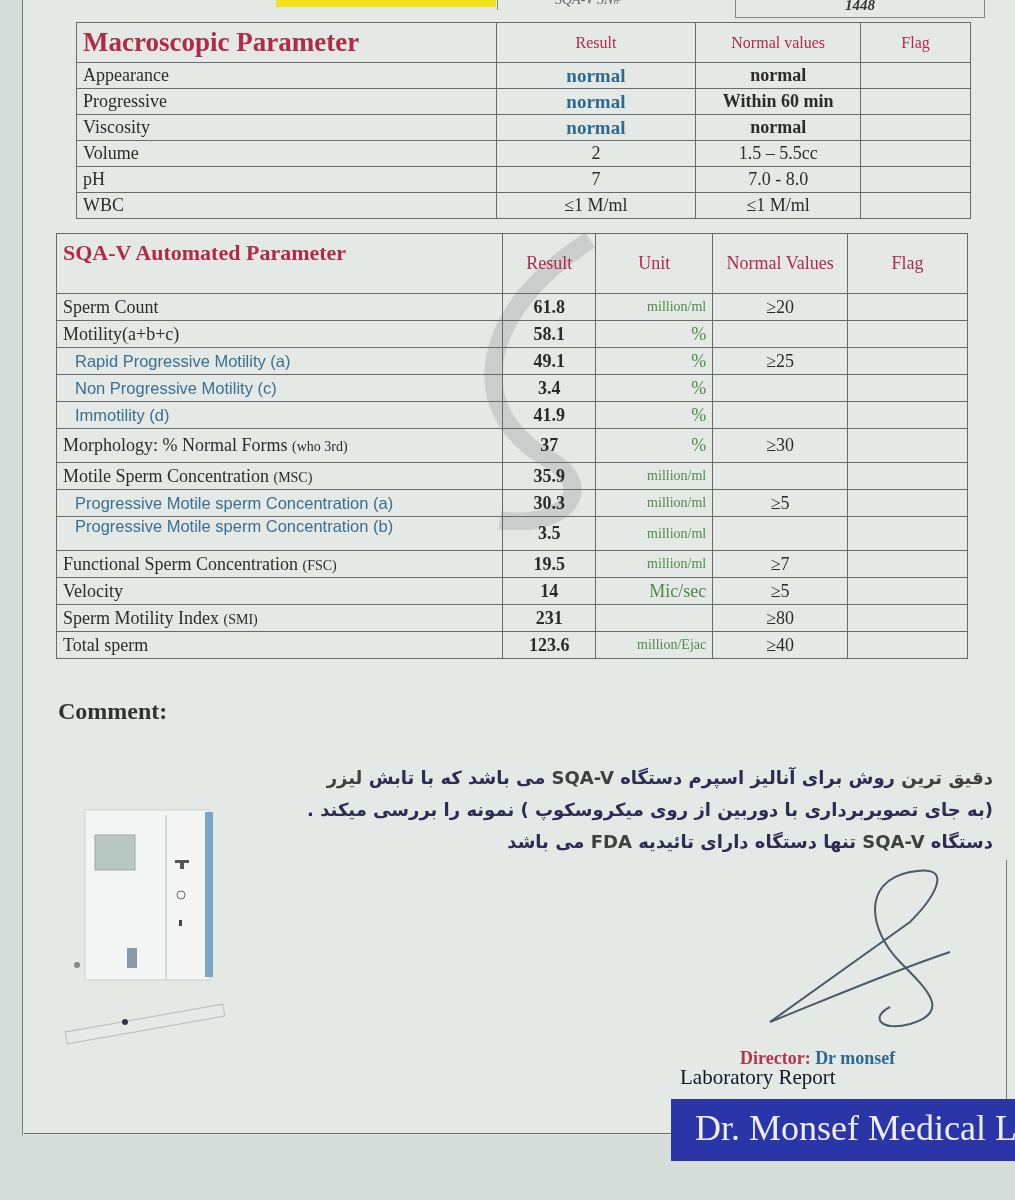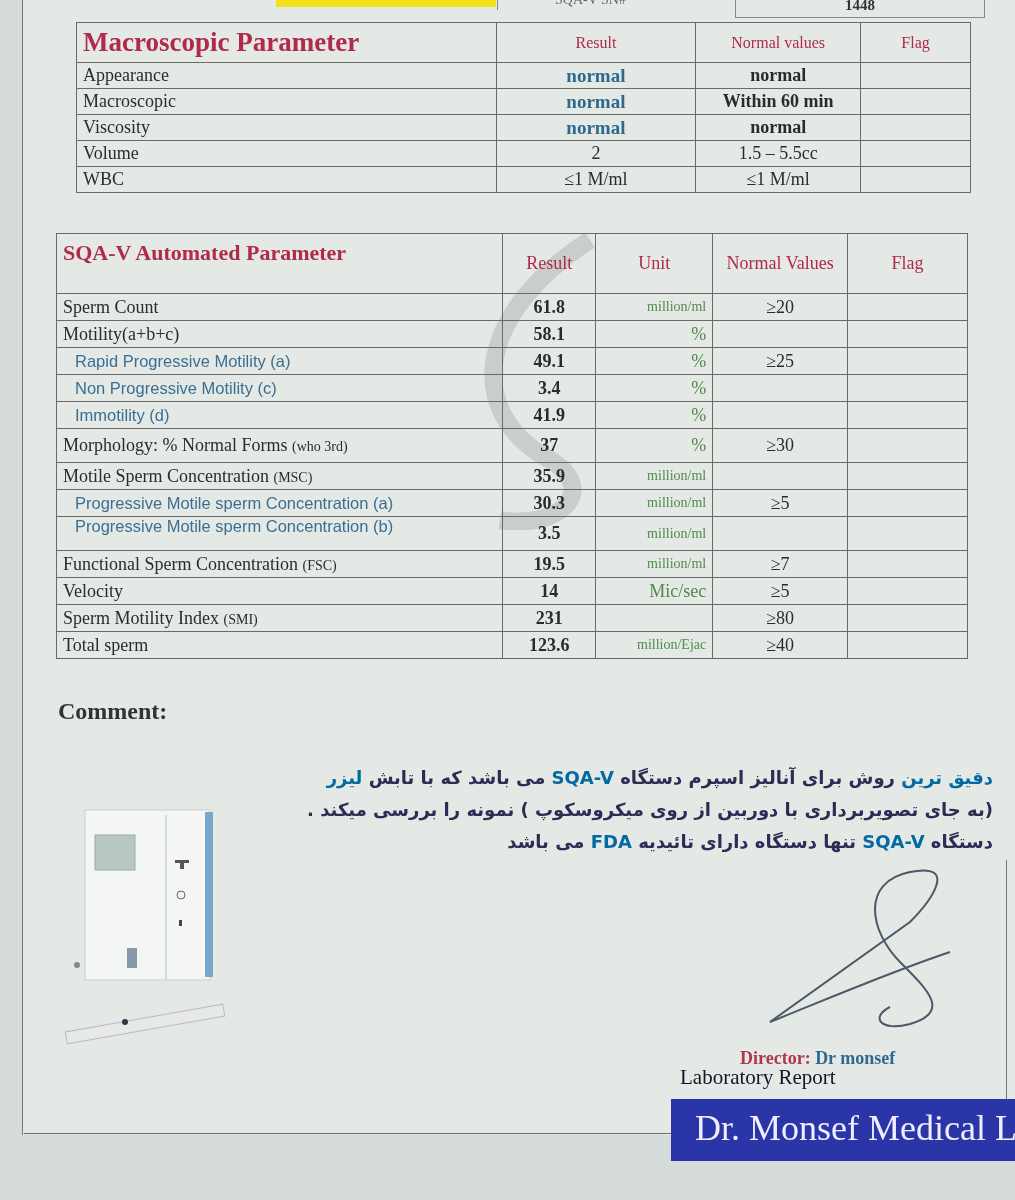--- a/index.html
+++ b/index.html
@@ -9,21 +9,21 @@
     font-family: "Liberation Serif", serif;
     color: #2a2a2a;
     position: relative;
   }
   .paper {
     position: absolute; left: 22px; top: -10px; width: 1000px; height: 1145px;
     background: #e4e9e6;
     border-left: 1px solid #777;
   }
   
-  .top-strip { position: absolute; top: 0; left: 0; width: 932px; height: 20px; }
+  .top-strip { position: absolute; top: 0; left: 0; width: 932px; height: 20px; font-style: italic; }
   .top-strip .yellow { position: absolute; left: 276px; top: 0; width: 220px; height: 7px; background: #f2e21c; }
   .top-strip .sn-label { position: absolute; left: 555px; top: -8px; font-size: 14px; color: #666; }
   .top-strip .sn-cell { position: absolute; left: 735px; top: -2px; width: 250px; height: 20px; border: 1px solid #888; border-top: none; text-align: center; font-weight: bold; font-size: 15px; line-height: 14px; color: #333; }
   .top-strip .divider { position: absolute; left: 497px; top: 0; width: 1px; height: 10px; background: #888; }
 
   table.grid { border-collapse: collapse; position: absolute; background: transparent; }
   table.grid td { border: 1.5px solid #6a6a6a; padding: 0 6px; vertical-align: middle; }
   .title { color: #b02a4a; font-weight: bold; font-size: 27px; margin-top: 32px; }
   .hdr { color: #b02a4a; text-align: center; font-size: 16px; }
   .lbl { font-size: 18px; color: #2b2b2b; margin-left: 8px; }
@@ -36,21 +36,21 @@
   .small { font-size: 14px; }
 
   #macro { left: 76px; top: 22px; width: 895px; }
   #macro tr.r { height: 26px; }
   #sqa { left: 56px; top: 233px; width: 912px; }
   #sqa tr { height: 27px; }
 
   .comment { position: absolute; left: 58px; top: 698px; font-size: 24px; font-weight: bold; color: #333; }
   .persian { position: absolute; right: 22px; top: 762px; width: 700px; direction: rtl; text-align: right;
     font-family: "DejaVu Sans", sans-serif; font-size: 18px; font-weight: bold; line-height: 32px; color: #2c2c54; }
-  .persian .red { color: #0369a1; }
+  .persian .red { color: #404040; }
 
   .device { position: absolute; left: 55px; top: 790px; width: 170px; height: 260px; }
   .signature { position: absolute; left: 760px; top: 862px; width: 210px; height: 170px; }
 
   .director { position: absolute; left: 740px; top: 1048px; font-family: Liberation Serif, serif; font-size: 18px; font-weight: bold; }
   .director .d-label { color: #b0374e; }
   .director .d-name { color: #2f6a8e; }
   .lab-report { position: absolute; left: 680px; top: 1065px; font-size: 21px; color: #0f172a; }
   .brand-bar { position: absolute; left: 671px; top: 1099px; width: 344px; height: 62px; background: #2a35a8; overflow: hidden; }
   .brand-bar span { position: absolute; left: 24px; top: 8px; font-size: 36px; color: #eef; white-space: nowrap; }
@@ -88,35 +88,41 @@
     <td class="hdr">Normal values</td>
     <td class="hdr">Flag</td>
   </tr>
   <tr class="r">
     <td class="lbl">Appearance</td>
     <td class="res-blue">normal</td>
     <td class="val">normal</td>
     <td></td>
   </tr>
   <tr class="r">
-    <td class="lbl">Macroscopic</td>
+    <td class="lbl">Progressive</td>
     <td class="res-blue">normal</td>
     <td class="val">Within 60 min</td>
     <td></td>
   </tr>
   <tr class="r">
     <td class="lbl">Viscosity</td>
     <td class="res-blue">normal</td>
     <td class="val">normal</td>
     <td></td>
   </tr>
   <tr class="r">
     <td class="lbl">Volume</td>
     <td class="norm">2</td>
     <td class="norm">1.5 – 5.5cc</td>
+    <td></td>
+  </tr>
+  <tr class="r">
+    <td class="lbl">pH</td>
+    <td class="norm">7</td>
+    <td class="norm">7.0 -  8.0</td>
     <td></td>
   </tr>
   <tr class="r">
     <td class="lbl">WBC</td>
     <td class="norm">≤1 M/ml</td>
     <td class="norm">≤1 M/ml</td>
     <td></td>
   </tr>
 </tbody>
   </table>

